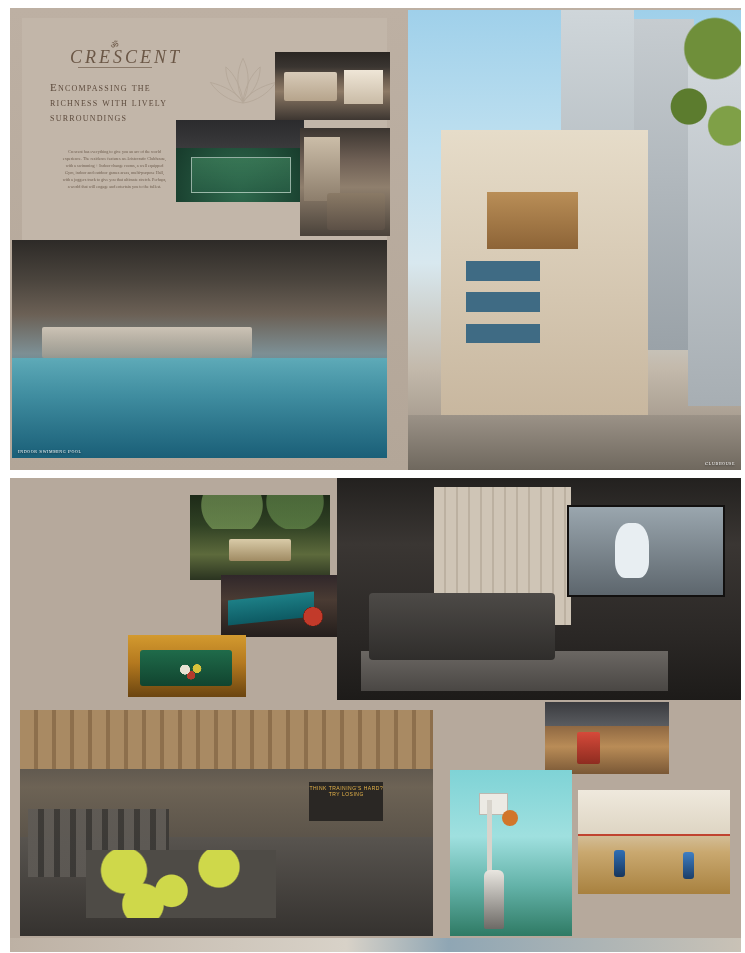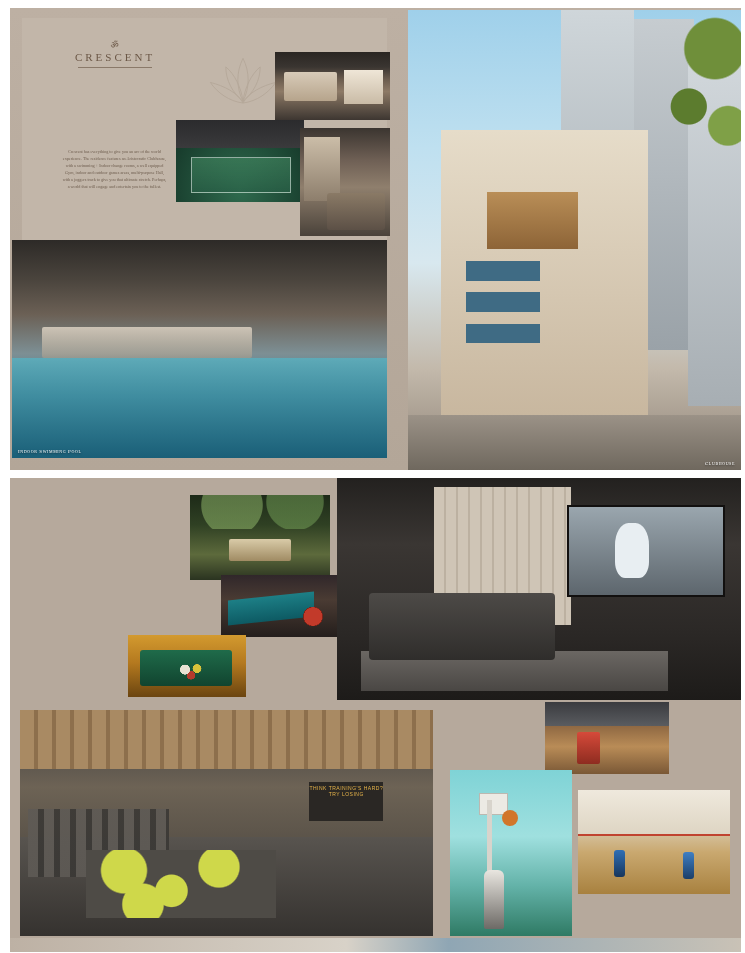--- a/index.html
+++ b/index.html
@@ -27,22 +27,23 @@
     background:#c2b6a9;
   }
   .logo{
     position:absolute;left:48px;top:22px;width:90px;height:36px;
     color:#5b4a3c;text-align:center;
   }
   .logo .mark{
     font-size:9px;letter-spacing:1px;line-height:10px;color:#6b5746;
   }
   .logo .name{
-    font-size:11px;letter-spacing:3px;line-height:15px;color:#6b5746;
+    font-size:18px;letter-spacing:3px;line-height:15px;color:#6b5746;
     font-variant:small-caps;
+    font-style:italic;
   }
   .logo .rule{
     width:74px;height:1px;background:#8a7969;margin:2px auto 0 auto;
   }
   .headline{
     position:absolute;left:28px;top:62px;width:150px;
     color:#5d4b3d;font-size:11px;line-height:15px;letter-spacing:1.2px;
     font-variant:small-caps;
   }
   .bodycopy{
@@ -312,20 +313,21 @@
     <div class="panel-top-inner"></div>
 
     <div class="top-left">
 
       <div class="logo">
         <div class="mark">ॐ</div>
         <div class="name">CRESCENT</div>
         <div class="rule"></div>
       </div>
 
+      <div class="headline">Encompassing the richness with lively surroundings</div>
       <div class="bodycopy">Crescent has everything to give you an arc of the world experience. The residence features an Aristocratic Clubhouse, with a swimming + Indoor change rooms, a well equipped Gym, indoor and outdoor games areas, multi-purpose Hall, with a joggers track to give you that ultimate stretch. Perhaps, a world that will engage and entertain you to the fullest.</div>
 
       <svg class="lotus" viewBox="0 0 100 100">
         <g fill="none" stroke="#9a8a79" stroke-width="1">
           <path d="M50 12 C58 28 58 46 50 62 C42 46 42 28 50 12Z"></path>
           <path d="M50 62 C38 52 30 38 30 22 C40 30 48 46 50 62Z"></path>
           <path d="M50 62 C62 52 70 38 70 22 C60 30 52 46 50 62Z"></path>
           <path d="M50 64 C34 62 20 52 12 40 C28 44 44 52 50 64Z"></path>
           <path d="M50 64 C66 62 80 52 88 40 C72 44 56 52 50 64Z"></path>
         </g>

